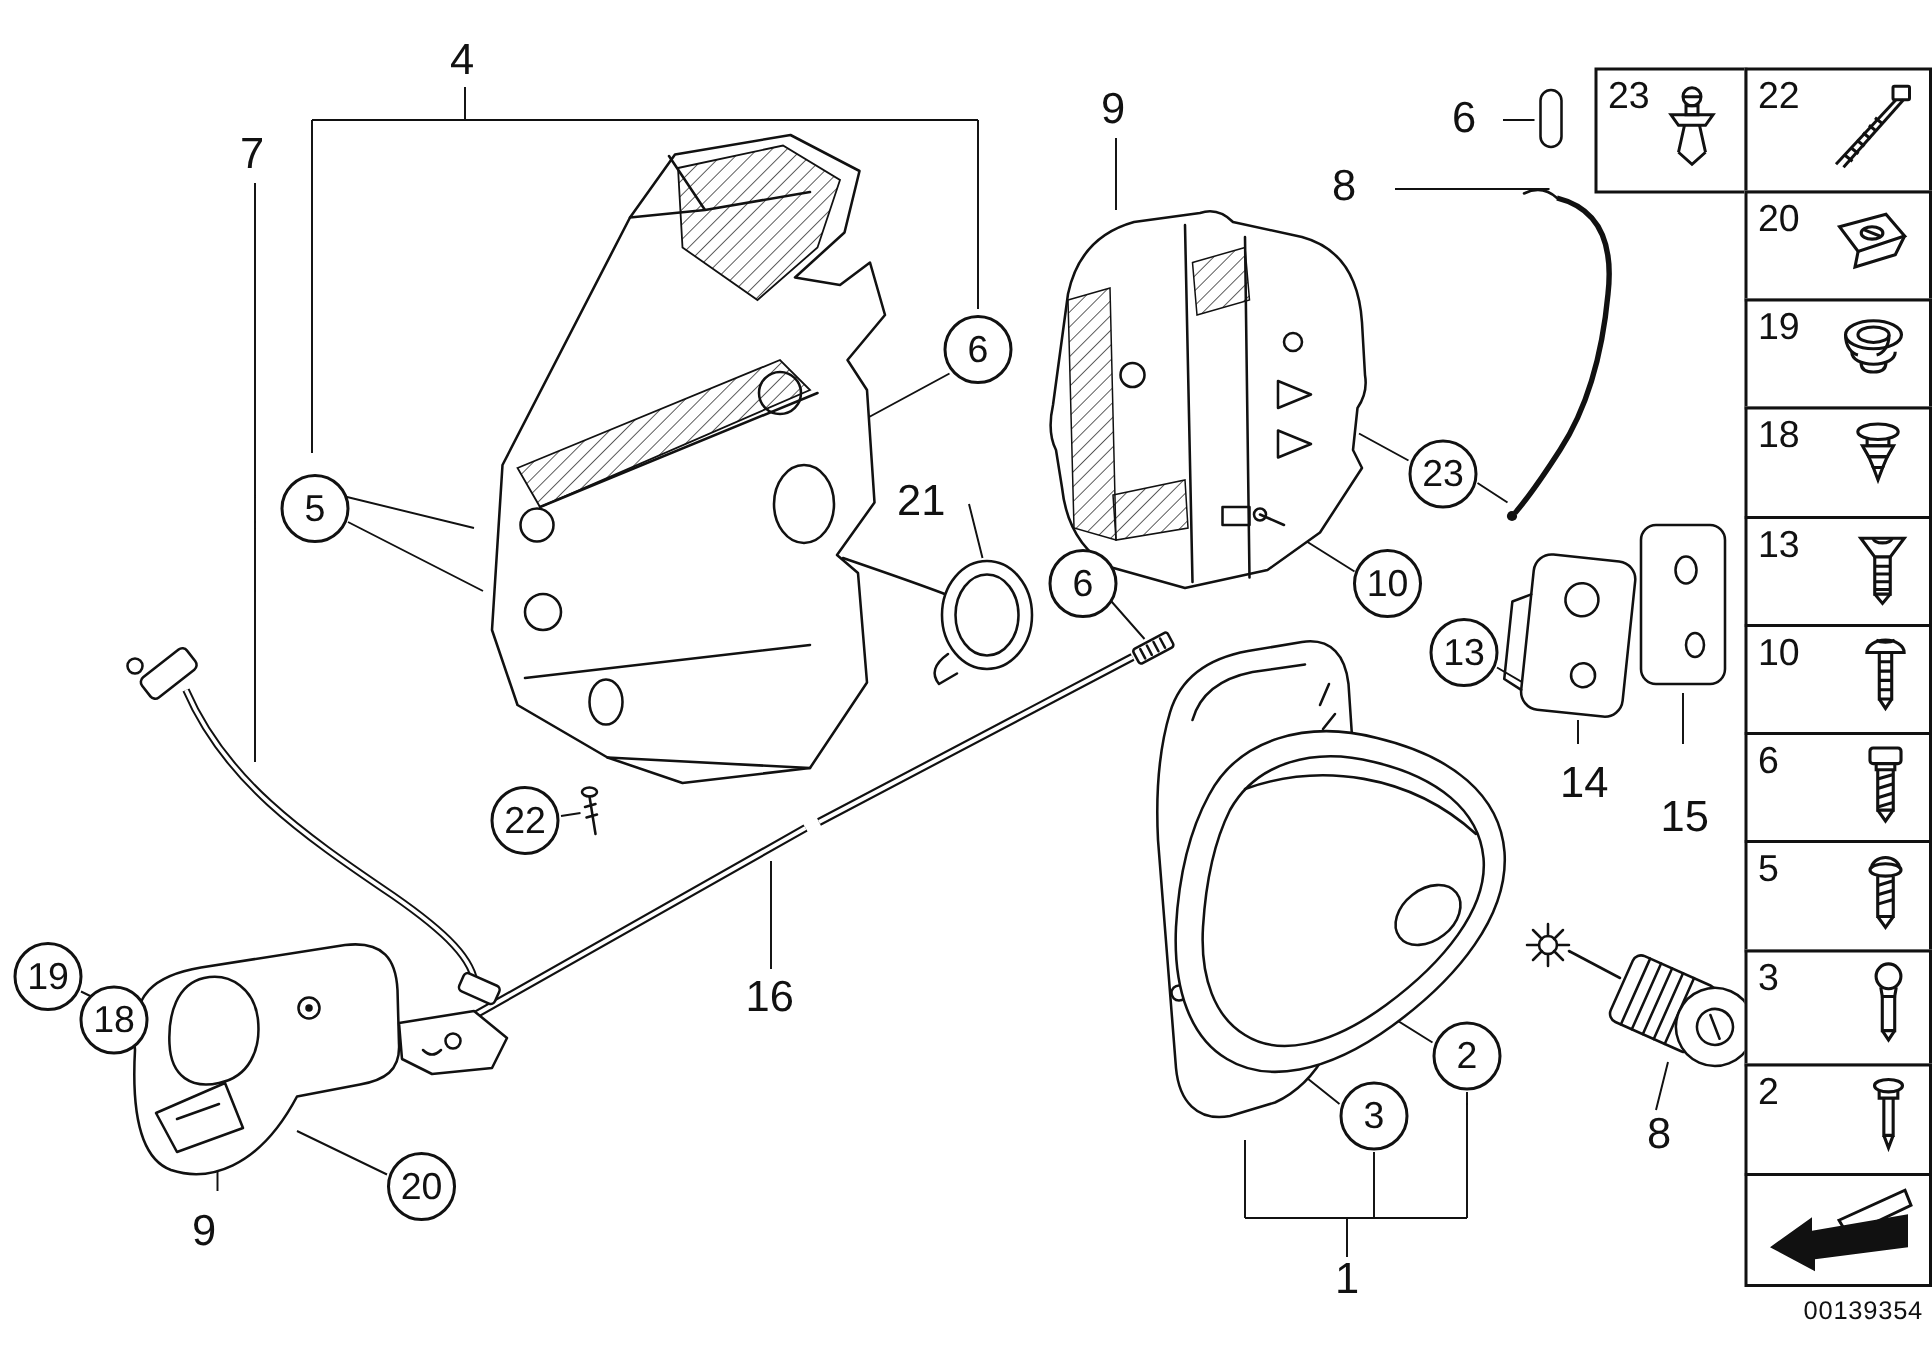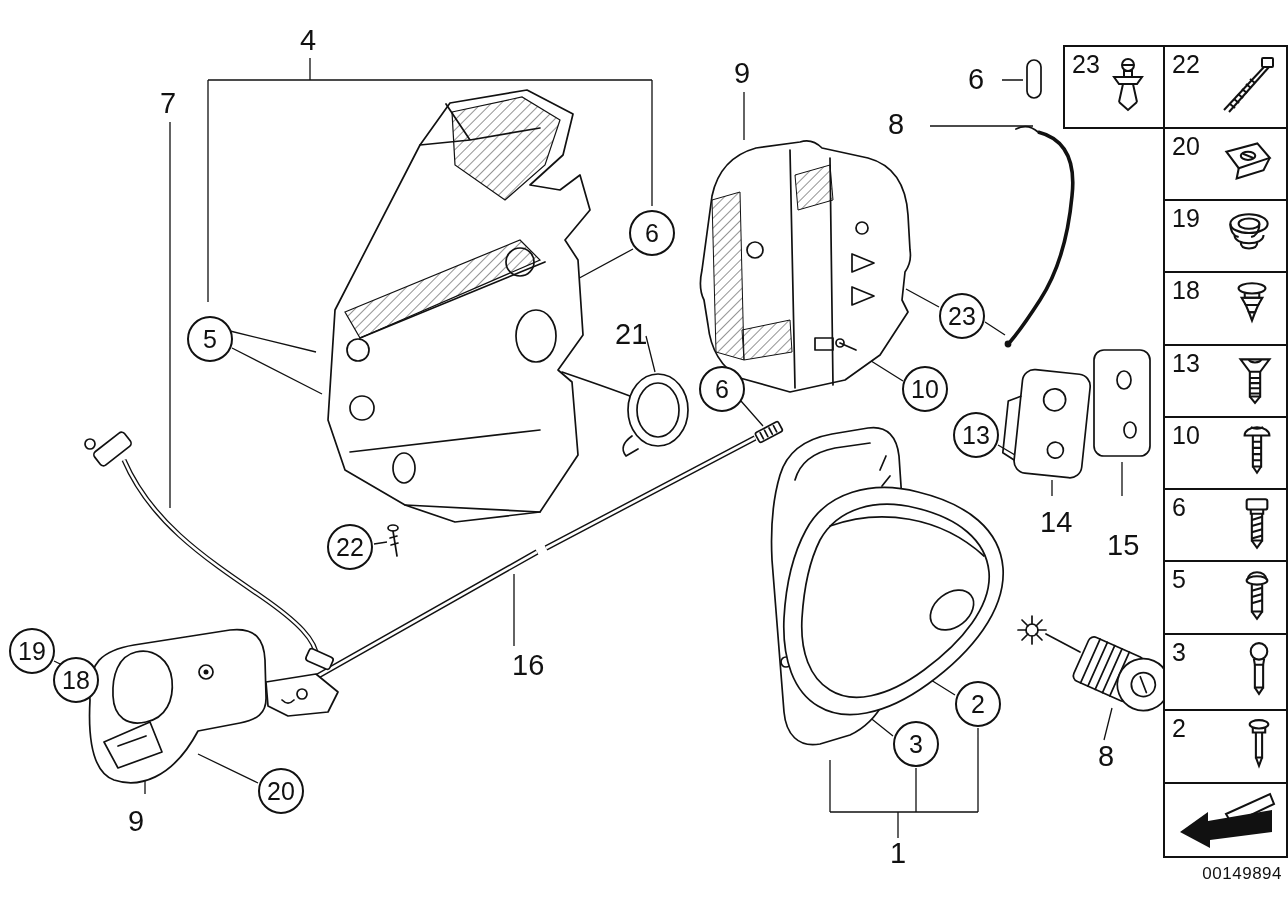--- a/index.html
+++ b/index.html
@@ -200,27 +200,27 @@
 
   <div class="callout plain" style="left:300px; top:26px">4</div>
   <div class="callout plain" style="left:160px; top:89px">7</div>
   <div class="callout circle" style="left:187px; top:316px">5</div>
   <div class="callout circle" style="left:629px; top:210px">6</div>
   <div class="callout plain" style="left:734px; top:59px">9</div>
   <div class="callout plain" style="left:968px; top:65px">6</div>
   <div class="callout plain" style="left:888px; top:110px">8</div>
   <div class="callout circle" style="left:939px; top:293px">23</div>
   <div class="callout circle" style="left:902px; top:366px">10</div>
-  <div class="callout plain" style="left:615px; top:320px">21</div>
+  <div class="callout plain" style="left:598px; top:320px">21</div>
   <div class="callout circle" style="left:699px; top:366px">6</div>
   <div class="callout circle" style="left:953px; top:412px">13</div>
   <div class="callout plain" style="left:1040px; top:508px">14</div>
   <div class="callout plain" style="left:1107px; top:531px">15</div>
   <div class="callout circle" style="left:327px; top:524px">22</div>
-  <div class="callout plain" style="left:512px; top:651px">16</div>
+  <div class="callout plain" style="left:497px; top:651px">16</div>
   <div class="callout circle" style="left:9px;   top:628px">19</div>
   <div class="callout circle" style="left:53px;  top:657px">18</div>
   <div class="callout circle" style="left:258px; top:768px">20</div>
   <div class="callout plain" style="left:128px; top:807px">9</div>
   <div class="callout circle" style="left:955px; top:681px">2</div>
   <div class="callout circle" style="left:893px; top:721px">3</div>
   <div class="callout plain" style="left:890px; top:839px">1</div>
   <div class="callout plain" style="left:1098px; top:742px">8</div>
 
   <div class="scell" style="left:1063px; top:45px; width:102px; height:84px">
@@ -376,14 +376,14 @@
   </div>
   <div class="scell arrowcell" style="left:1163px; top:782px; width:125px; height:76px">
     <span class="icon">
       <svg width="104" height="64" viewBox="0 0 104 64">
         <polygon points="52,28 96,8 100,18 58,38" fill="#fff" stroke="#111" stroke-width="2"></polygon>
         <polygon points="6,46 34,26 34,35 98,24 98,46 36,54 36,62" fill="#111"></polygon>
       </svg>
     </span>
   </div>
 
-  <div id="part-number">00149894</div>
+  <div id="part-number">00139354</div>
 </div>
 
 </body></html>

